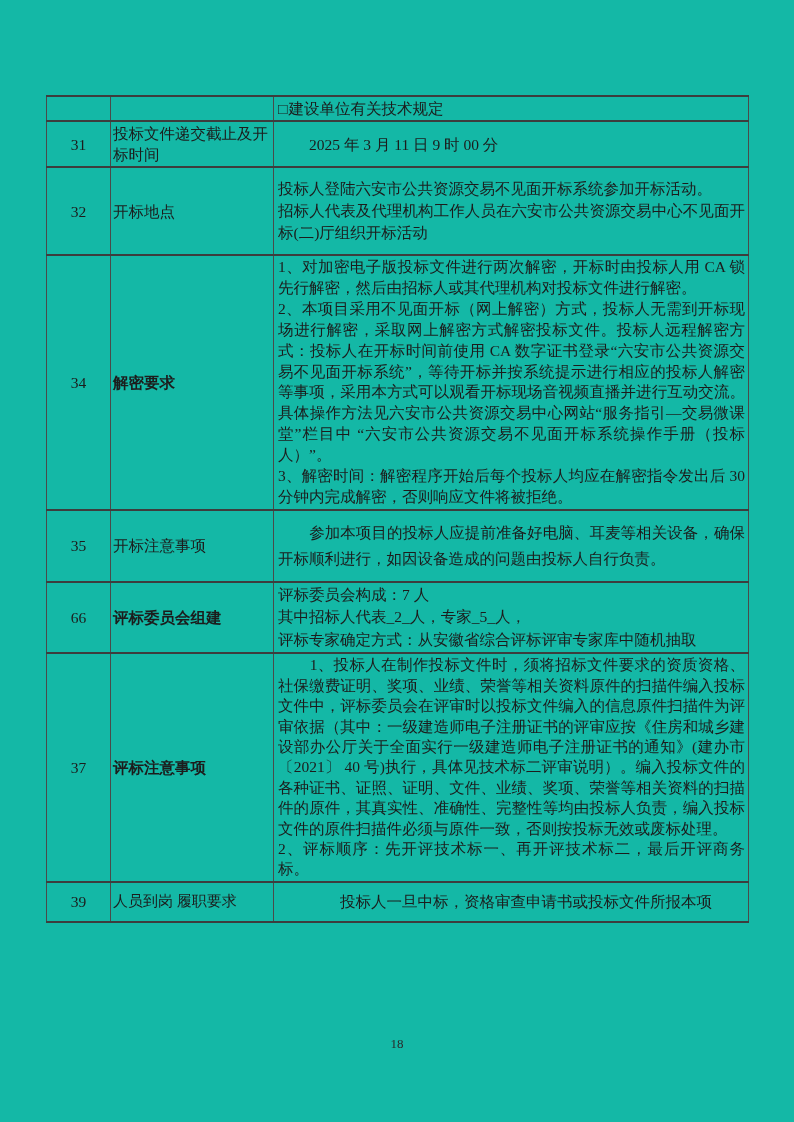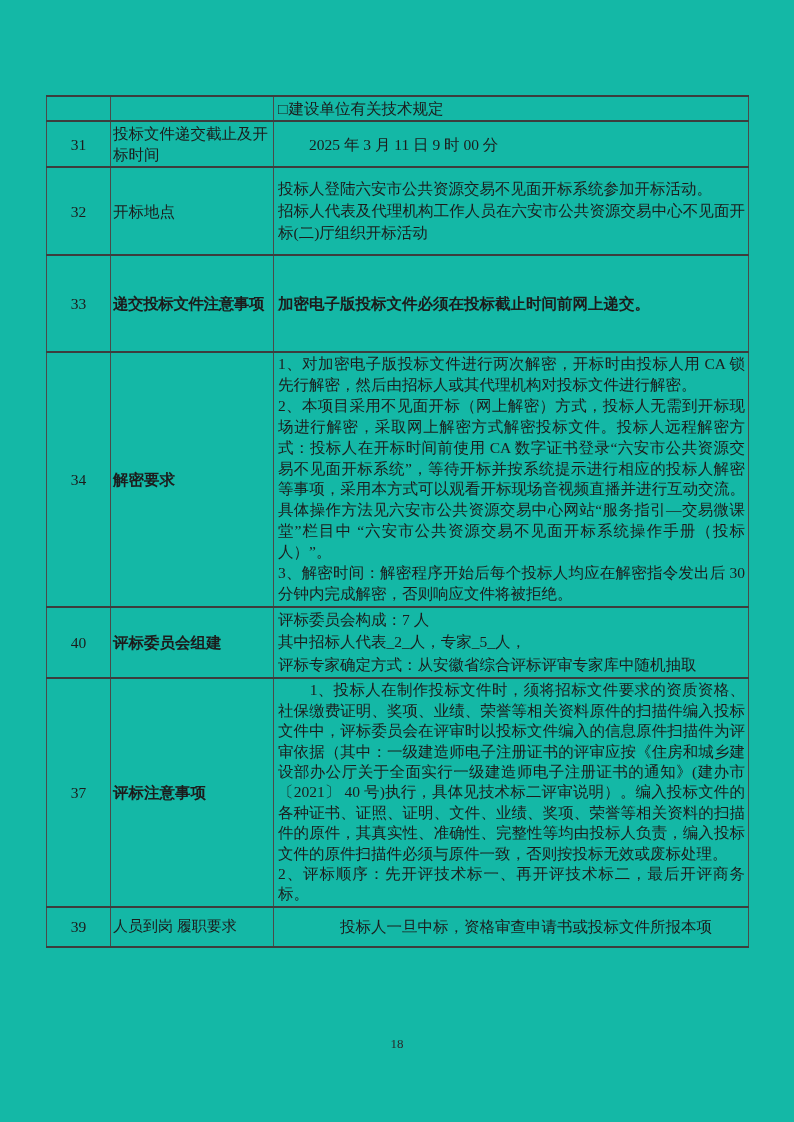--- a/index.html
+++ b/index.html
@@ -97,34 +97,34 @@
         <td class="no">31</td>
         <td class="label">投标文件递交截止及开标时间</td>
         <td class="content">　　2025 年 3 月 11 日 9 时 00 分</td>
       </tr>
       <tr class="r2">
         <td class="no">32</td>
         <td class="label">开标地点</td>
         <td class="content">投标人登陆六安市公共资源交易不见面开标系统参加开标活动。
 招标人代表及代理机构工作人员在六安市公共资源交易中心不见面开标(二)厅组织开标活动</td>
       </tr>
-      <tr class="r3">
-        <td class="no">33</td>
-        <td class="label b">递交投标文件注意事项</td>
-        <td class="content b">加密电子版投标文件必须在投标截止时间前网上递交。</td>
-      </tr>
       <tr class="r4">
         <td class="no">34</td>
         <td class="label b">解密要求</td>
         <td class="content">1、对加密电子版投标文件进行两次解密，开标时由投标人用 CA 锁先行解密，然后由招标人或其代理机构对投标文件进行解密。
 2、本项目采用不见面开标（网上解密）方式，投标人无需到开标现场进行解密，采取网上解密方式解密投标文件。投标人远程解密方式：投标人在开标时间前使用 CA 数字证书登录“六安市公共资源交易不见面开标系统”，等待开标并按系统提示进行相应的投标人解密等事项，采用本方式可以观看开标现场音视频直播并进行互动交流。具体操作方法见六安市公共资源交易中心网站“服务指引—交易微课堂”栏目中 “六安市公共资源交易不见面开标系统操作手册（投标人）”。
 3、解密时间：解密程序开始后每个投标人均应在解密指令发出后 30 分钟内完成解密，否则响应文件将被拒绝。</td>
       </tr>
+      <tr class="r5">
+        <td class="no">35</td>
+        <td class="label">开标注意事项</td>
+        <td class="content">　　参加本项目的投标人应提前准备好电脑、耳麦等相关设备，确保开标顺利进行，如因设备造成的问题由投标人自行负责。</td>
+      </tr>
       <tr class="r6">
-        <td class="no">40</td>
+        <td class="no">66</td>
         <td class="label b">评标委员会组建</td>
         <td class="content">评标委员会构成：7 人
 其中招标人代表_2_人，专家_5_人，
 评标专家确定方式：从安徽省综合评标评审专家库中随机抽取</td>
       </tr>
       <tr class="r7">
         <td class="no">37</td>
         <td class="label b">评标注意事项</td>
         <td class="content">　　1、投标人在制作投标文件时，须将招标文件要求的资质资格、社保缴费证明、奖项、业绩、荣誉等相关资料原件的扫描件编入投标文件中，评标委员会在评审时以投标文件编入的信息原件扫描件为评审依据（其中：一级建造师电子注册证书的评审应按《住房和城乡建设部办公厅关于全面实行一级建造师电子注册证书的通知》(建办市〔2021〕 40 号)执行，具体见技术标二评审说明）。编入投标文件的各种证书、证照、证明、文件、业绩、奖项、荣誉等相关资料的扫描件的原件，其真实性、准确性、完整性等均由投标人负责，编入投标文件的原件扫描件必须与原件一致，否则按投标无效或废标处理。
 2、评标顺序：先开评技术标一、再开评技术标二，最后开评商务标。</td>

